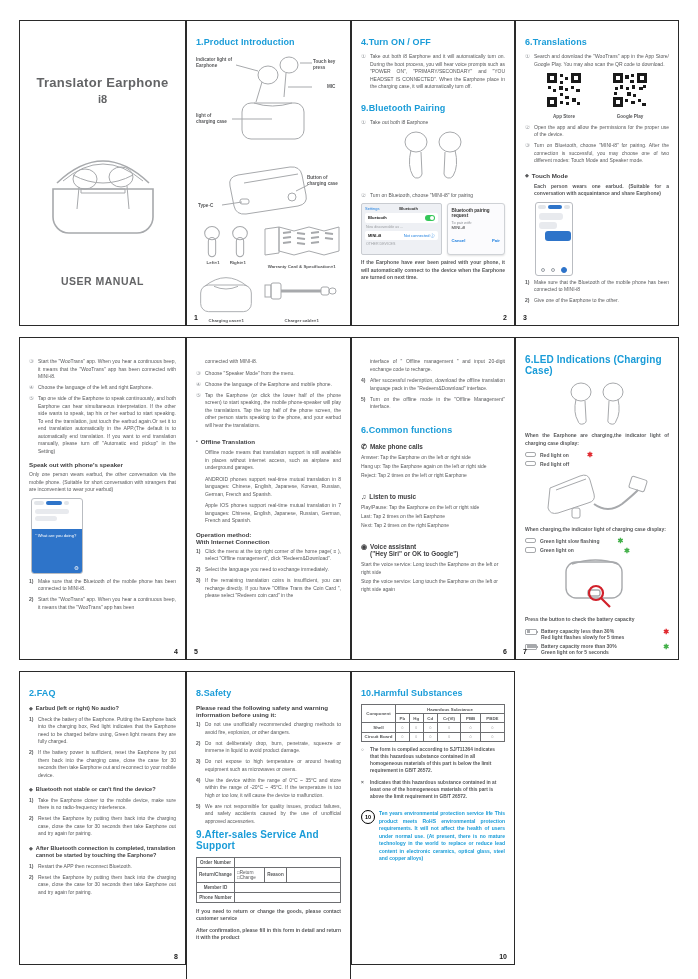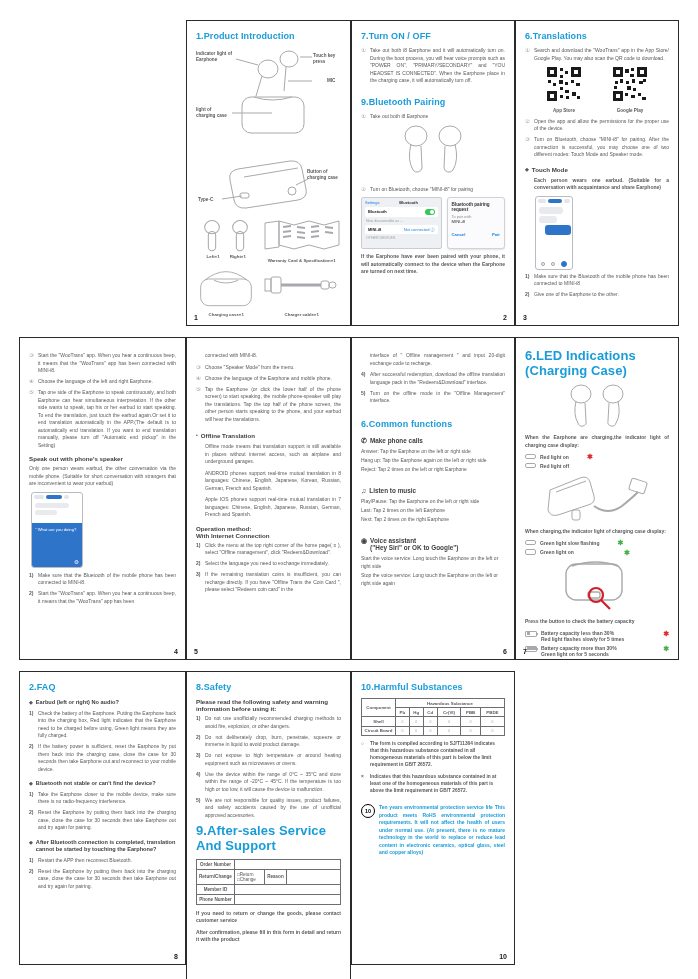--- a/index.html
+++ b/index.html
@@ -1,21 +1,21 @@
 <!DOCTYPE html>
 <html><head>
 <meta charset="utf-8">
 <style>
   *{margin:0;padding:0;box-sizing:border-box}
   html,body{width:698px;height:979px;background:#fff;font-family:"Liberation Sans",sans-serif;color:#58595b;-webkit-font-smoothing:antialiased}
   .sheet{position:relative;width:698px;height:979px;background:#fff}
-  .panel{position:absolute;background:#fff;border:1.3px solid #2a2a2a;padding:10px 9px 8px 9px;overflow:hidden}
+  .panel{position:absolute;background:#fff;border:1.3px solid #2a2a2a;padding:16px 9px 8px 9px;overflow:hidden}
   
   .sh{color:#1a9cd8;font-weight:bold;font-size:9px;margin:0 0 6px 0;letter-spacing:.1px}
-  .sh.sm{font-size:13px}
+  .sh.sm{font-size:10px}
   .bh{font-weight:bold;color:#404042;font-size:6.2px;margin:6px 0 3px 0}
   
   .p{font-size:5px;line-height:1.5;text-align:justify;margin-bottom:4px}
   .li{display:flex;margin-bottom:3.5px}
   .li .n{flex:0 0 9px;color:#8d9196;font-size:5.6px;line-height:1.3}
   .li .n.plain{font-size:5px;color:#58595b;font-weight:bold}
   .li .t{flex:1;font-size:5px;line-height:1.5;text-align:justify}
   .cont{margin-left:9px}
   .pn{position:absolute;bottom:4px;font-weight:bold;color:#1a1a1a;font-size:7px}
   .pn.r{right:7px}.pn.l{left:7px}
@@ -103,20 +103,38 @@
     <g id="sym-case" stroke="#a7a9ac" fill="none" stroke-width="1.4">
       <rect x="2" y="18" width="76" height="40" rx="12"></rect>
       <path d="M8,20 Q40,-6 72,20"></path>
       <path d="M22,20 q18,8 36,0"></path>
     </g>
   </defs>
 </svg>
 
 <div class="sheet">
 
+  <div class="panel" style="left:19px;top:20px;width:167px;height:306px">
+    <div class="cover-title">Translator Earphone</div>
+    <div class="cover-model">i8</div>
+    <div style="text-align:center;margin-top:26px">
+      <svg class="line" width="120" height="110" viewBox="0 0 120 110">
+        <path d="M14,52 q46,-44 92,0" stroke-width="1.6"></path>
+        <path d="M20,50 q40,-34 80,0"></path>
+        <path d="M30,44 q30,16 60,0"></path>
+        <ellipse cx="42" cy="48" rx="12" ry="10"></ellipse>
+        <path d="M36,56 l-2,22"></path>
+        <ellipse cx="78" cy="46" rx="12" ry="10"></ellipse>
+        <path d="M84,55 l2,23"></path>
+        <path d="M10,58 h100 v28 a16,16 0 0 1 -16,16 h-68 a16,16 0 0 1 -16,-16 z" stroke-width="1.6"></path>
+        <path d="M38,58 h44 v4 h-44 z"></path>
+      </svg>
+    </div>
+    <div class="cover-manual">USER MANUAL</div>
+  </div>
 
   <div class="panel" style="left:186px;top:20px;width:165px;height:306px">
     <div class="sh">1.Product Introduction</div>
     <div class="diag" style="height:102px">
       <svg class="line" width="147" height="102" viewBox="0 0 147 102" style="position:absolute;left:0;top:0">
         <ellipse cx="72" cy="22" rx="10" ry="9"></ellipse>
         <path d="M66,29 l-6,20"></path>
         <ellipse cx="93" cy="12" rx="9" ry="8"></ellipse>
         <path d="M90,20 l-2,24"></path>
         <rect x="46" y="50" width="62" height="36" rx="9"></rect>
@@ -192,21 +210,21 @@
           <rect x="58" y="14" width="8" height="8" rx="2"></rect>
           <rect x="66" y="15" width="7" height="6" rx="3"></rect>
         </svg>
         <div class="cap">Charger cable×1</div>
       </div>
     </div>
     <div class="pn l">1</div>
   </div>
 
   <div class="panel" style="left:351px;top:20px;width:164px;height:306px">
-    <div class="sh">7.Turn ON / OFF</div>
+    <div class="sh">4.Turn ON / OFF</div>
     <div class="li">
       <span class="n">①</span>
       <span class="t">Take out both i8 Earphone and it will automatically turn on. During the boot process, you will hear voice prompts such as "POWER ON", "PRIMARY/SECONDARY" and "YOU HEADSET IS CONNECTED". When the Earphone place in the charging case, it will automatically turn off.</span>
     </div>
     <div class="sh" style="margin-top:12px">9.Bluetooth Pairing</div>
     <div class="li">
       <span class="n">①</span>
       <span class="t">Take out both i8 Earphone</span>
     </div>
     <div style="text-align:center;margin:2px 0">

